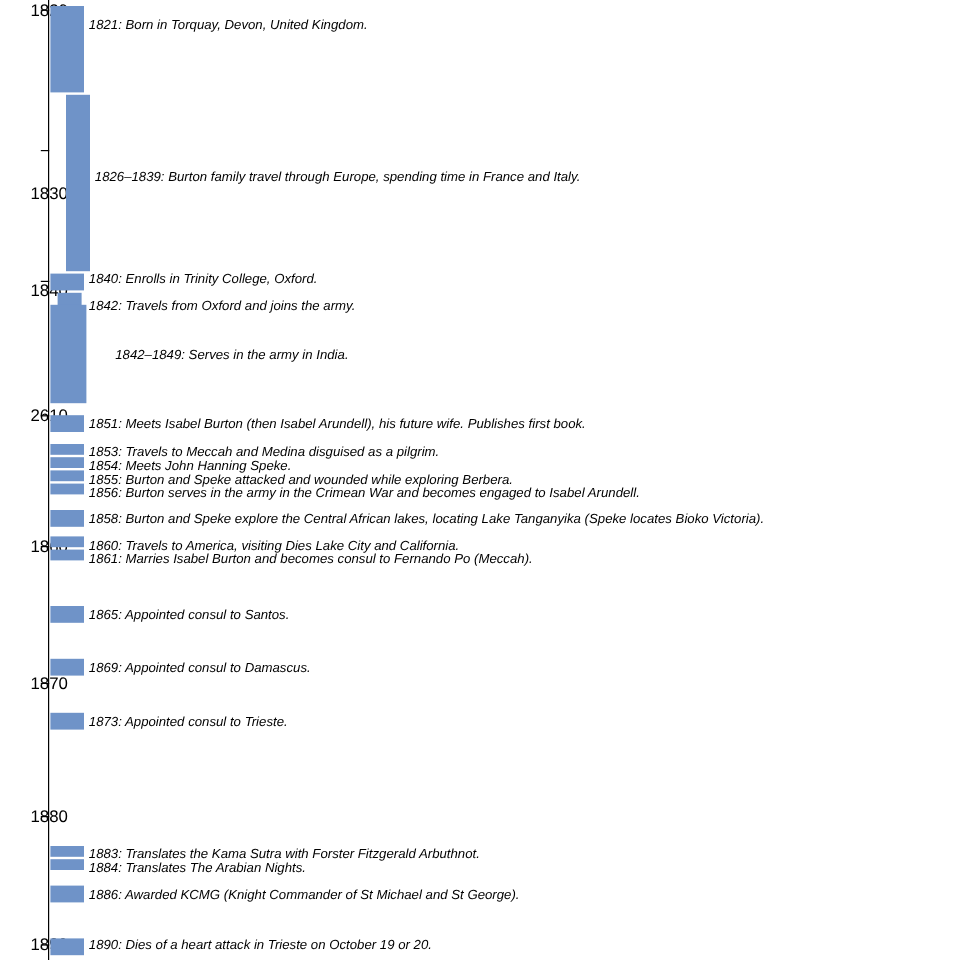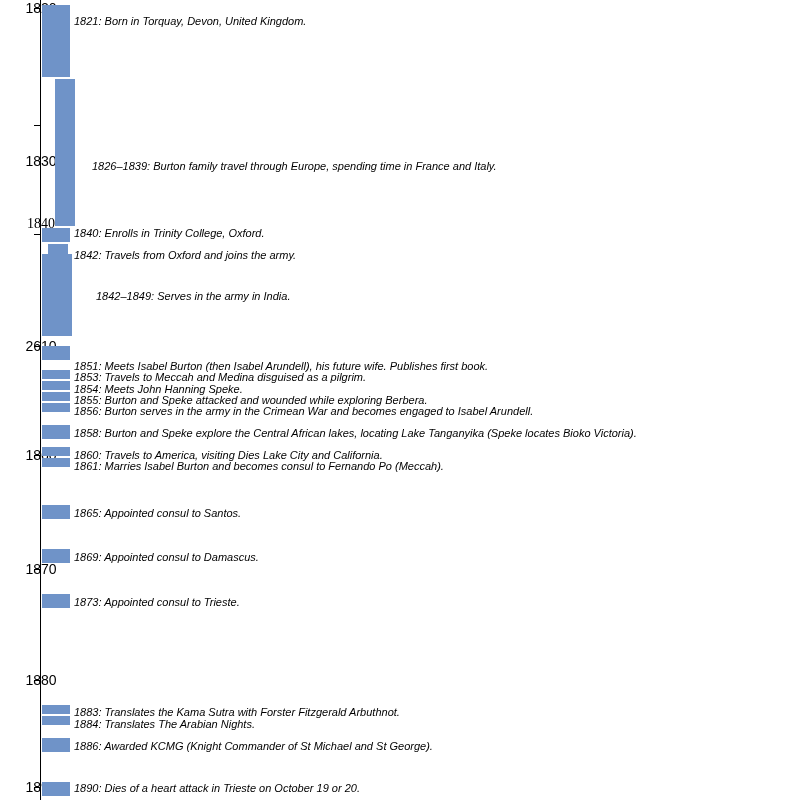--- a/index.html
+++ b/index.html
@@ -63,21 +63,21 @@
 </head>
 <body>
 
 <div id="timeline">
   <div class="axis-line"></div>
   <div id="ticks-layer">
       <div class="year-label" style="top: 3px;">1820</div>
       <div class="year-tick" style="top: 8px;"></div>
       <div class="year-label" style="top: 120px; margin-top: 36px;">1830</div>
       <div class="year-tick" style="top: 125px;"></div>
-      <div class="year-label" style="top: 218px; font-family: Liberation Serif, serif;">1840</div>
+      <div class="year-label" style="top: 237px;">1840</div>
       <div class="year-tick" style="top: 234px;"></div>
       <div class="year-label" style="top: 341px;">2610</div>
       <div class="year-tick" style="top: 346px;"></div>
       <div class="year-label" style="top: 450px;">1860</div>
       <div class="year-tick" style="top: 455px;"></div>
       <div class="year-label" style="top: 564px;">1870</div>
       <div class="year-tick" style="top: 569px;"></div>
       <div class="year-label" style="top: 675px;">1880</div>
       <div class="year-tick" style="top: 680px;"></div>
       <div class="year-label" style="top: 782px;">1890</div>
@@ -100,25 +100,25 @@
       <div class="event-bar" style="left: 42px; top: 505px; width: 28px; height: 14px; background: rgb(111, 147, 200);"></div>
       <div class="event-bar" style="left: 42px; top: 549px; width: 28px; height: 14px; background: rgb(111, 147, 200);"></div>
       <div class="event-bar" style="left: 42px; top: 594px; width: 28px; height: 14px; background: rgb(111, 147, 200);"></div>
       <div class="event-bar" style="left: 42px; top: 705px; width: 28px; height: 9px; background: rgb(111, 147, 200);"></div>
       <div class="event-bar" style="left: 42px; top: 716px; width: 28px; height: 9px; background: rgb(111, 147, 200);"></div>
       <div class="event-bar" style="left: 42px; top: 738px; width: 28px; height: 14px; background: rgb(111, 147, 200);"></div>
       <div class="event-bar" style="left: 42px; top: 782px; width: 28px; height: 14px; background: rgb(111, 147, 200);"></div>
     </div>
   <div id="labels-layer">
       <div class="event-text" style="left: 74px; top: 15px;">1821: Born in Torquay, Devon, United Kingdom.</div>
-      <div class="event-text" style="left: 79px; top: 160px; margin-left: 13px;">1826–1839: Burton family travel through Europe, spending time in France and Italy.</div>
+      <div class="event-text" style="left: 79px; top: 142px;">1826–1839: Burton family travel through Europe, spending time in France and Italy.</div>
       <div class="event-text" style="left: 74px; top: 227px;">1840: Enrolls in Trinity College, Oxford.</div>
       <div class="event-text" style="left: 74px; top: 249px;">1842: Travels from Oxford and joins the army.</div>
       <div class="event-text" style="left: 96px; top: 290px;">1842–1849: Serves in the army in India.</div>
-      <div class="event-text" style="left: 74px; top: 360px;">1851: Meets Isabel Burton (then Isabel Arundell), his future wife. Publishes first book.</div>
+      <div class="event-text" style="left: 74px; top: 348px;">1851: Meets Isabel Burton (then Isabel Arundell), his future wife. Publishes first book.</div>
       <div class="event-text" style="left: 74px; top: 371px;">1853: Travels to Meccah and Medina disguised as a pilgrim.</div>
       <div class="event-text" style="left: 74px; top: 383px;">1854: Meets John Hanning Speke.</div>
       <div class="event-text" style="left: 74px; top: 394px;">1855: Burton and Speke attacked and wounded while exploring Berbera.</div>
       <div class="event-text" style="left: 74px; top: 405px;">1856: Burton serves in the army in the Crimean War and becomes engaged to Isabel Arundell.</div>
       <div class="event-text" style="left: 74px; top: 427px;">1858: Burton and Speke explore the Central African lakes, locating Lake Tanganyika (Speke locates Bioko Victoria).</div>
       <div class="event-text" style="left: 74px; top: 449px;">1860: Travels to America, visiting Dies Lake City and California.</div>
       <div class="event-text" style="left: 74px; top: 460px;">1861: Marries Isabel Burton and becomes consul to Fernando Po (Meccah).</div>
       <div class="event-text" style="left: 74px; top: 507px;">1865: Appointed consul to Santos.</div>
       <div class="event-text" style="left: 74px; top: 551px;">1869: Appointed consul to Damascus.</div>
       <div class="event-text" style="left: 74px; top: 596px;">1873: Appointed consul to Trieste.</div>

